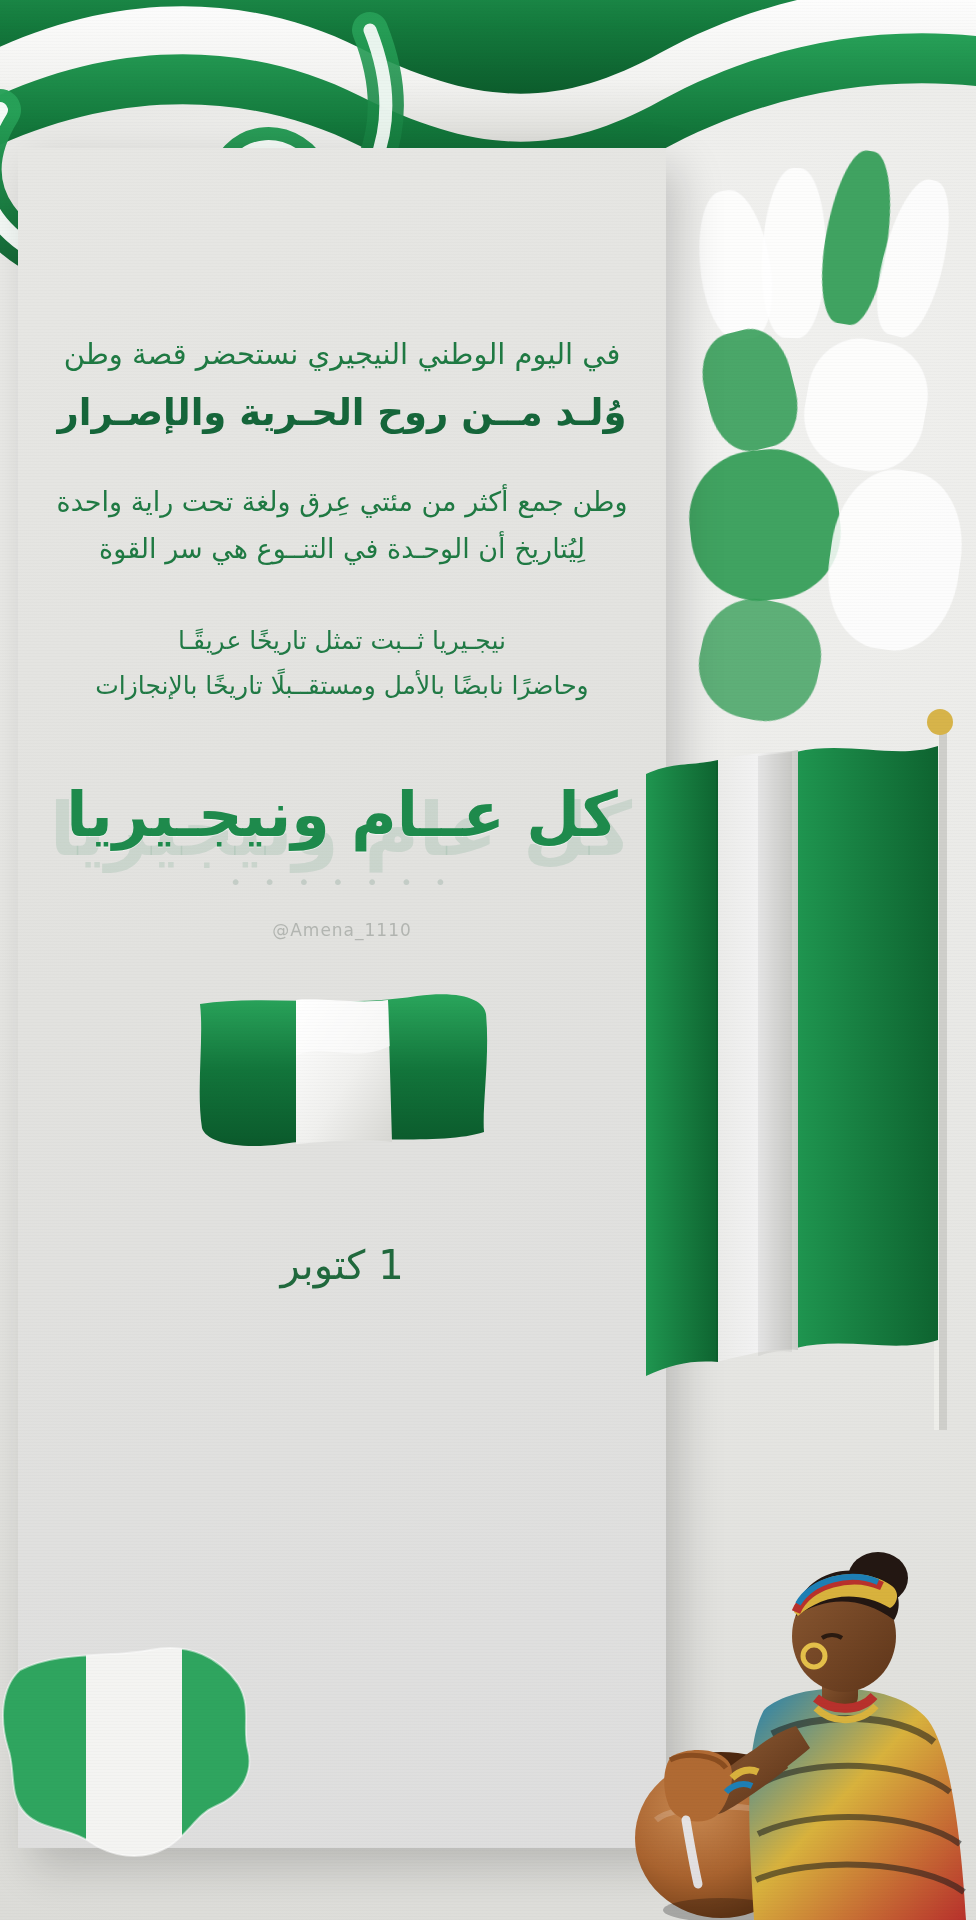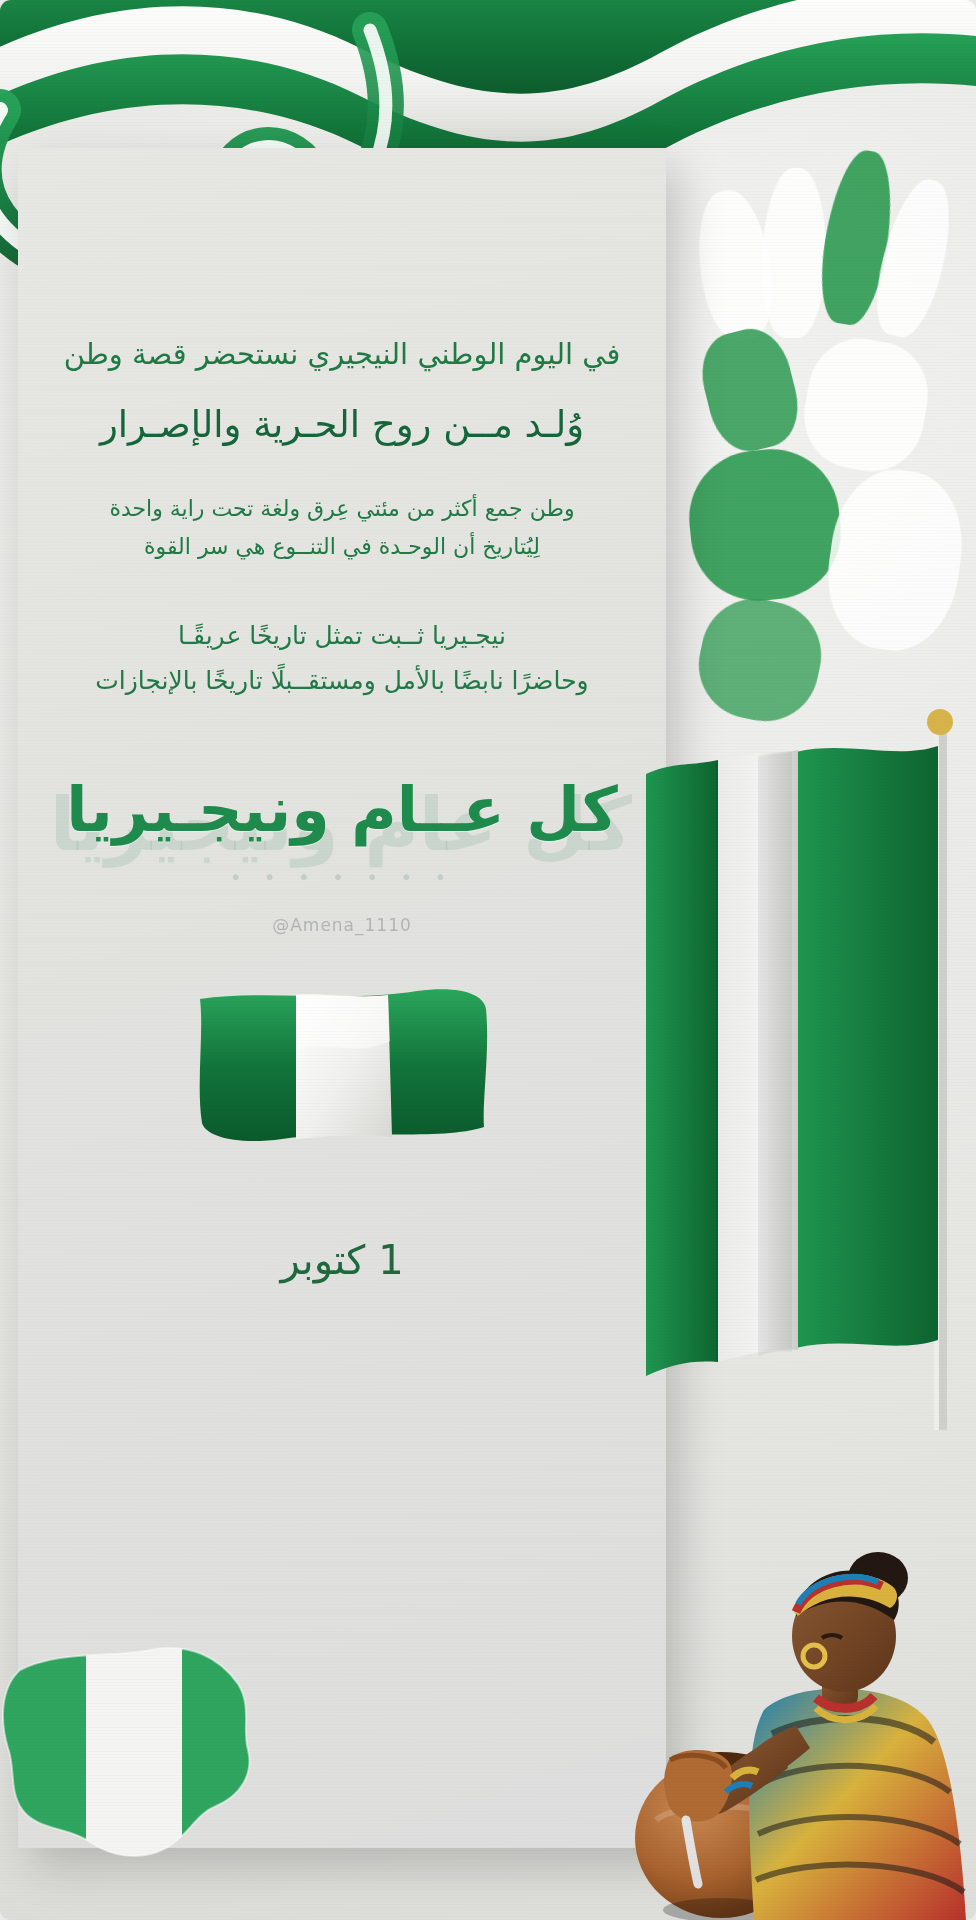--- a/index.html
+++ b/index.html
@@ -12,21 +12,20 @@
     font-family: "DejaVu Sans", sans-serif;
   }
 
   .poster {
     position: relative;
     width: 976px;
     height: 1920px;
     overflow: hidden;
     background:
       radial-gradient(circle at 70% 20%, #f2f2f0 0%, #e6e6e3 55%, #dcdcd8 100%);
-    border-radius: 11px;
   }
 
   
   .handprint {
     position: absolute;
     background: rgba(255,255,255,0.85);
     border-radius: 45% 45% 40% 40% / 55% 55% 45% 45%;
     filter: blur(0.4px);
   }
   .hp-green { background: #2e9b52; }
@@ -64,30 +63,30 @@
 
   .line-1 {
     font-size: 29px;
     line-height: 1.5;
     color: #1f7a43;
     font-weight: 400;
     letter-spacing: 0.2px;
   }
 
   .line-2 {
-    margin-top: 26px;
+    margin-top: 14px;
     font-size: 37px;
-    font-weight: 400;
+    font-weight: 700;
     color: #15663a;
     letter-spacing: 1px;
   }
 
   .para {
     margin-top: 44px;
-    font-size: 22px;
+    font-size: 27px;
     line-height: 1.75;
     color: #1f7a43;
   }
 
   .para-2 {
     margin-top: 46px;
     font-size: 25px;
     line-height: 1.8;
     color: #207a45;
   }

